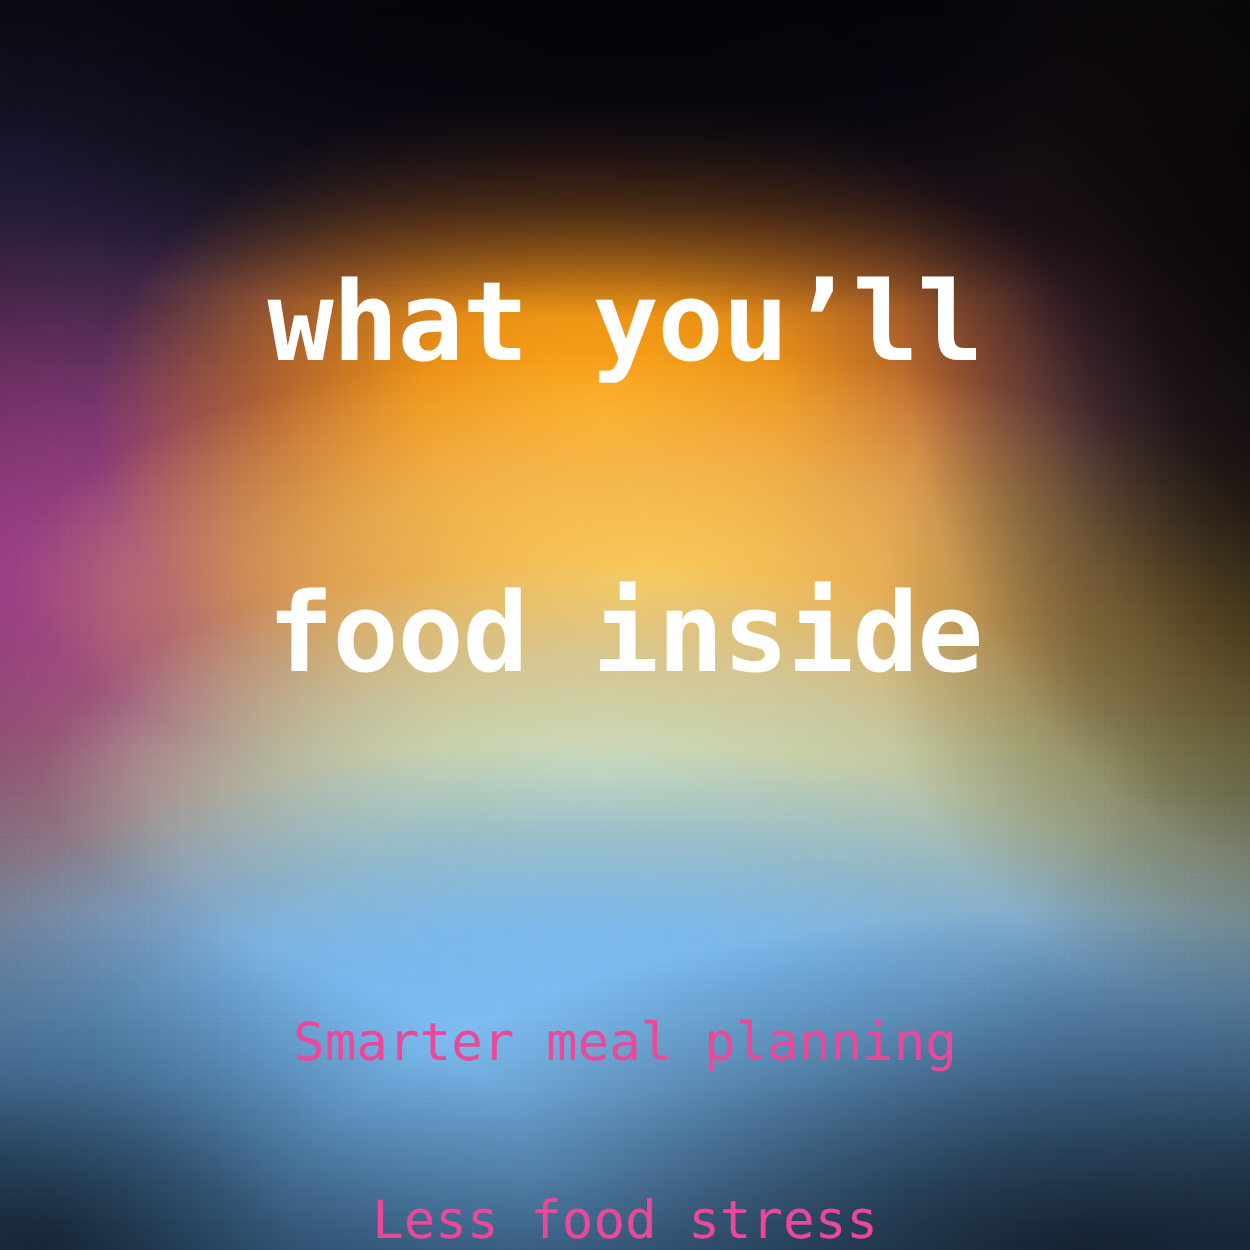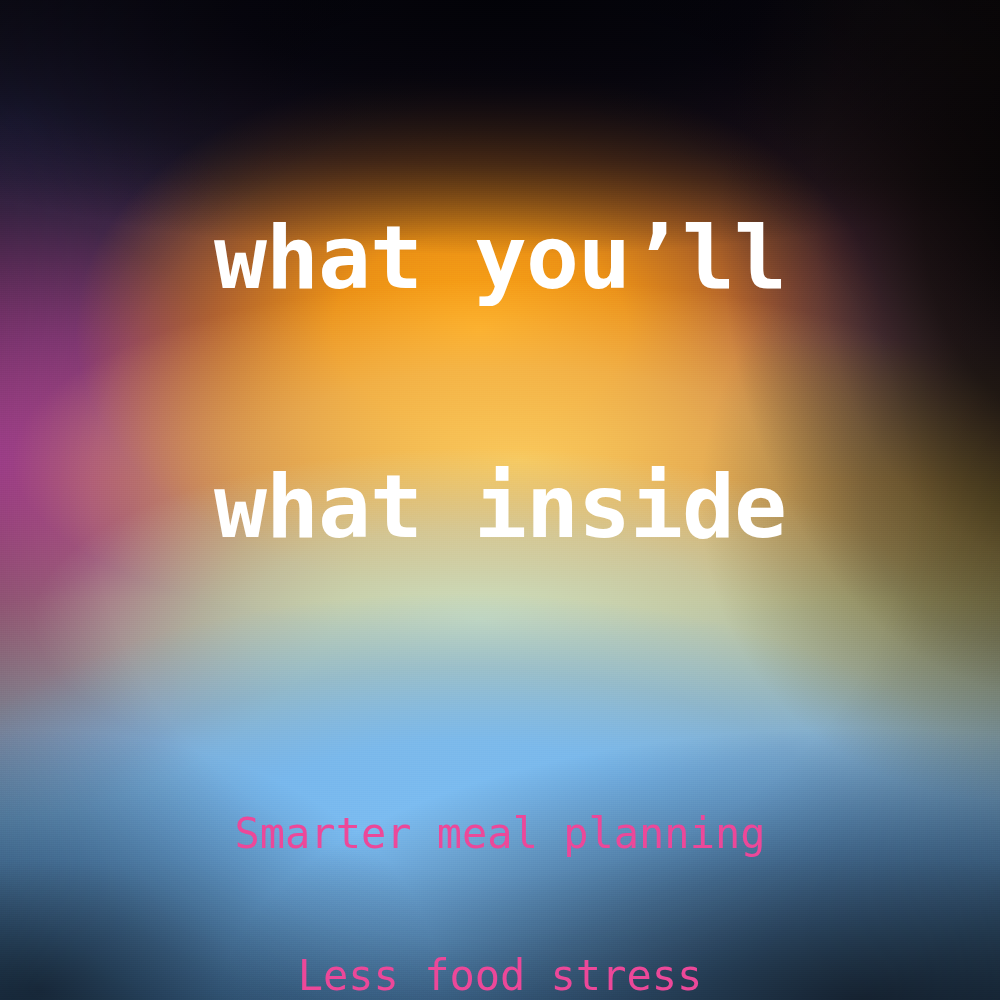--- a/index.html
+++ b/index.html
@@ -184,21 +184,21 @@
   <div class="bg-layer" id="bg-dark-top"></div>
   <div class="bg-layer" id="bg-dark-right"></div>
   <div class="bg-layer" id="bg-dark-bottom"></div>
   <div class="bg-layer" id="bg-vignette"></div>
   <div class="bg-layer" id="bg-grain"></div>
 
   <div id="content">
 
     <h1 id="headline">
       <span class="hl-line">what you’ll</span>
-      <span class="hl-line">what inside</span>
+      <span class="hl-line">food inside</span>
     </h1>
 
     <ul id="benefit-list">
       <li class="benefit-item">Smarter meal planning</li>
       <li class="benefit-item">Less food stress</li>
 
     </ul>
 
   </div>
 </div>

